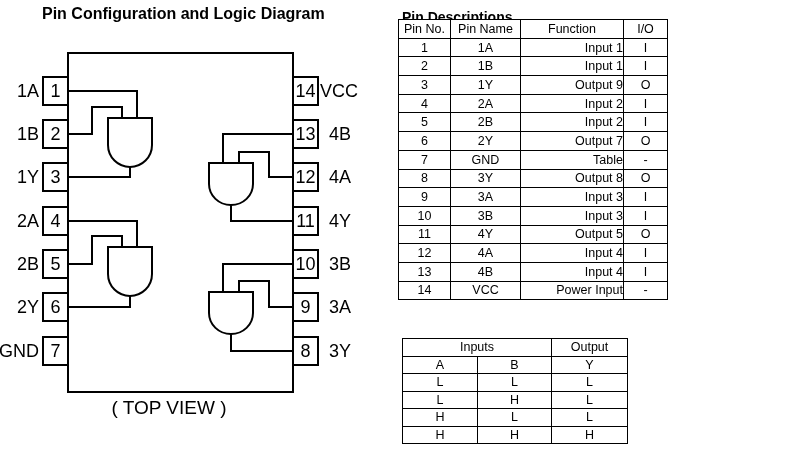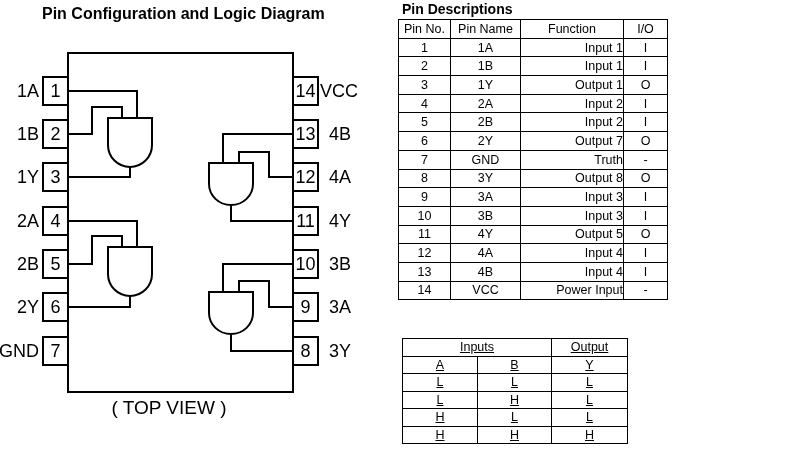--- a/index.html
+++ b/index.html
@@ -1,29 +1,29 @@
 <!DOCTYPE html>
 <html><head>
 <meta charset="utf-8">
 <style>
   html,body{margin:0;padding:0;background:#fff;}
   .page{position:relative;width:694px;height:452px;background:#ffffff;
         font-family:"Liberation Sans",sans-serif;color:#000;overflow:hidden;}
   .title{position:absolute;font-weight:bold;white-space:nowrap;}
   #diagram-title{left:42px;top:5px;font-size:16px;}
-  #pin-desc-title{left:402px;top:1px;font-size:14px;}
+  #pin-desc-title{left:402px;top:9px;font-size:14px;}
   #truth-title{left:402px;top:340px;font-size:10px;}
   table{border-collapse:collapse;table-layout:fixed;position:absolute;background:#fff;}
   td,th{border:1px solid #000;font-size:12.5px;font-weight:normal;text-align:center;
         padding:0;white-space:nowrap;overflow:hidden;}
   #pin-table{left:398px;top:19px;width:269px;}
   #pin-table td,#pin-table th{height:17.7px;}
   #pin-table td.fn{text-align:right;padding-left:8px;}
   #truth-table{left:402px;top:338px;width:225px;}
-  #truth-table td,#truth-table th{height:16.5px;text-decoration:underline;}
+  #truth-table td,#truth-table th{height:16.5px;}
   svg.diagram{position:absolute;left:0;top:0;}
   svg .shape{fill:none;stroke:#000;stroke-width:2;}
   svg .gate{fill:#ffffff;stroke:#000;stroke-width:2;}
   svg .pinbox{fill:#ffffff;stroke:#000;stroke-width:2;}
   svg text{font-family:"Liberation Sans",sans-serif;fill:#000;}
   svg .pin-num{font-size:18px;text-anchor:middle;}
   svg .pin-label{font-size:18px;text-anchor:start;}
   svg .pin-label.left{text-anchor:end;}
   svg .topview{font-size:19px;text-anchor:middle;}
 </style>
@@ -130,21 +130,21 @@
         </tr>
     <tr>
           <td>2</td>
           <td>1B</td>
           <td class="fn">Input 1</td>
           <td>I</td>
         </tr>
     <tr>
           <td>3</td>
           <td>1Y</td>
-          <td class="fn">Output 1</td>
+          <td class="fn">Output 9</td>
           <td>O</td>
         </tr>
     <tr>
           <td>4</td>
           <td>2A</td>
           <td class="fn">Input 2</td>
           <td>I</td>
         </tr>
     <tr>
           <td>5</td>
@@ -154,21 +154,21 @@
         </tr>
     <tr>
           <td>6</td>
           <td>2Y</td>
           <td class="fn">Output 7</td>
           <td>O</td>
         </tr>
     <tr>
           <td>7</td>
           <td>GND</td>
-          <td class="fn">Truth</td>
+          <td class="fn">Table</td>
           <td>-</td>
         </tr>
     <tr>
           <td>8</td>
           <td>3Y</td>
           <td class="fn">Output 8</td>
           <td>O</td>
         </tr>
     <tr>
           <td>9</td>

